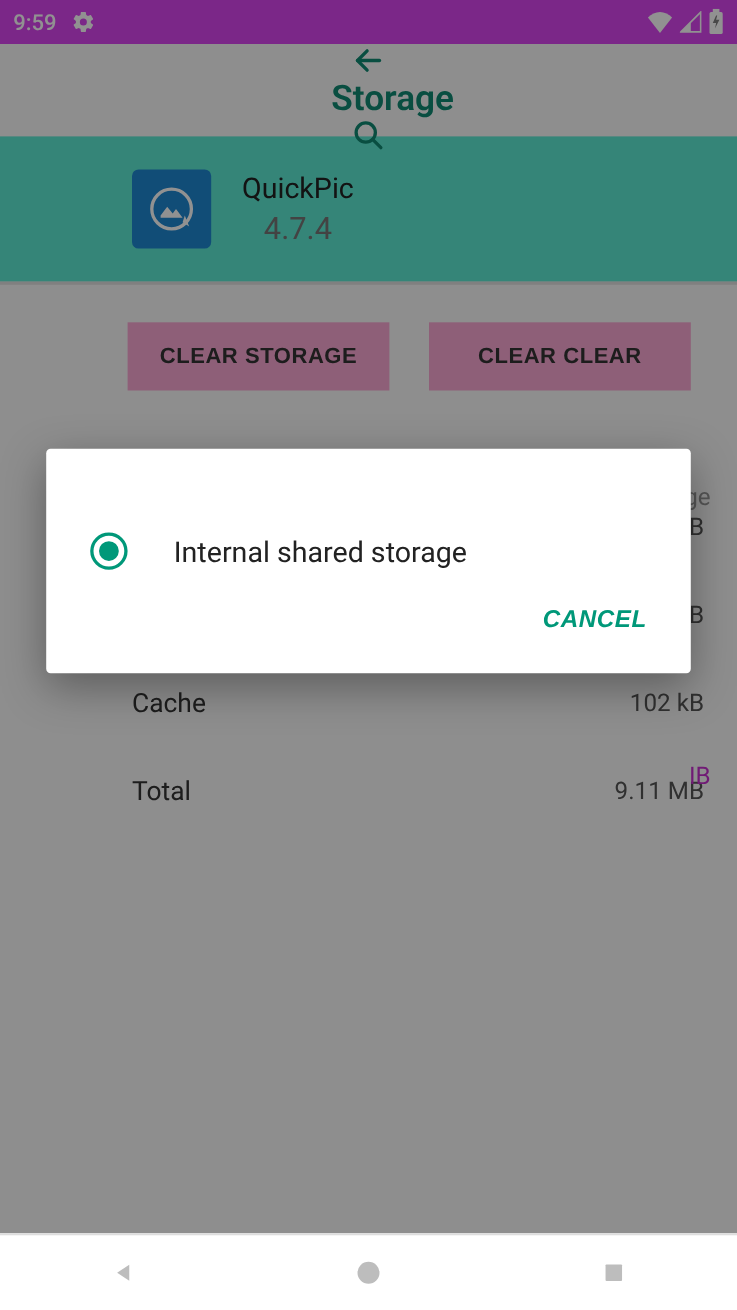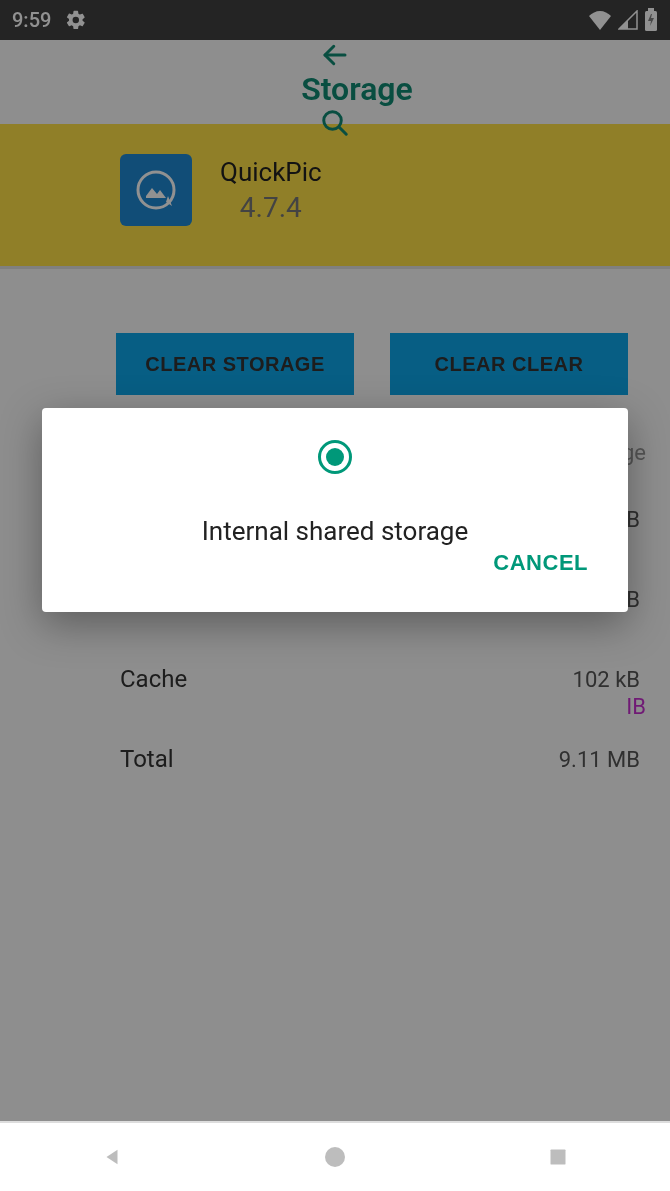--- a/index.html
+++ b/index.html
@@ -1,69 +1,69 @@
 <!DOCTYPE html>
 <html><head>
 <meta charset="utf-8">
 <style>
   * { box-sizing: border-box; margin: 0; padding: 0; }
   html, body { width: 670px; height: 1191px; font-family: Roboto, Arial, sans-serif; background: #fafafa; overflow: hidden; }
   .screen { position: relative; width: 670px; height: 1191px; background: #fafafa; }
 
   
-  .status-bar { height: 40px; background: #404040; display: flex; align-items: center; justify-content: space-between; padding: 0 12px; color: #fff; font-size: 20px; font-weight: 500; }
+  .status-bar { height: 40px; background: #d946ef; display: flex; align-items: center; justify-content: space-between; padding: 0 12px; color: #fff; font-size: 20px; font-weight: 500; }
   .status-left { display: flex; align-items: center; gap: 14px; }
   .status-right { display: flex; align-items: center; gap: 6px; }
   .gear-icon svg, .wifi-icon svg, .cell-icon svg, .batt-icon svg { display:block; }
 
   
   .app-bar { height: 84px; display: flex; align-items: center; padding: 0 20px; background: #fafafa; flex-direction: column; }
   .back-arrow { width: 40px; height: 40px; display:flex; align-items:center; justify-content:center; }
   .app-bar-title { margin-left: 44px; color: #108a72; font-size: 32px; font-weight: 600; }
   .app-bar-spacer { flex: 1; }
   .search-btn { width: 40px; height: 40px; display:flex; align-items:center; justify-content:center; }
 
   
-  .app-info { display:flex; align-items:center; padding: 30px 0 40px 120px; background:#fde047; }
+  .app-info { display:flex; align-items:center; padding: 30px 0 30px 120px; background:#5eead4; }
   .app-icon { width: 72px; height: 72px; border-radius: 6px; background:#1e88d2; display:flex; align-items:center; justify-content:center; }
   .app-text { margin-left: 28px; }
   .app-name { font-size: 26px; color:#222; }
   .app-version { font-size: 28px; color:#777; margin-top:4px;text-align:center; }
 
   
   .divider { height: 3px; background: #e2e2e2; }
 
   
   .btn-row { display:flex; gap: 36px; padding: 34px 42px 22px 120px; background:#fafafa; }
-  .flat-btn { flex:1; height: 62px; background:#0ea5e9; color:#333; font-size:20px; font-weight:600; letter-spacing:0.5px; display:flex; align-items:center; justify-content:center; border:none;margin-top:30px; }
+  .flat-btn { flex:1; height: 62px; background:#f9a8d4; color:#333; font-size:20px; font-weight:600; letter-spacing:0.5px; display:flex; align-items:center; justify-content:center; border:none; }
   .flat-btn:first-child{ margin-left:-4px;}
 
   
   .section-header { padding: 30px 30px 8px 120px; color:#108a72; font-size:20px; font-weight:600; }
   .kv-list { padding: 0 30px 0 120px; }
   .kv-row { display:flex; justify-content:space-between; align-items:center; height: 80px; font-size:24px; color:#333; }
   .kv-row .v { color:#555; font-size:22px; }
 
   
   .nav-bar { position:absolute; left:0; right:0; bottom:0; height:70px; background:#fff; border-top:2px solid #ddd; display:flex; align-items:center; justify-content:space-around; }
   .nav-btn { width:40px; height:40px; display:flex; align-items:center; justify-content:center; }
 
   
   .scrim { position:absolute; inset:0; background: rgba(0,0,0,0.43); }
 
   
   .dialog { position:absolute; left:42px; right:42px; top:408px; background:#fff; border-radius:4px; box-shadow:0 12px 40px rgba(0,0,0,0.35); padding: 32px 0 12px 0; }
   .dialog-title { font-size:30px; font-weight:500; color:#222; padding: 0 40px 18px 40px; }
-  .radio-row { display:flex; align-items:center; height: 78px; padding: 0 40px; gap: 42px; flex-direction: column; }
+  .radio-row { display:flex; align-items:flex-end; height: 78px; padding: 0 40px; gap: 42px; }
   .radio-outer { width:34px; height:34px; border-radius:50%; border:3px solid #888; display:flex; align-items:center; justify-content:center; flex-shrink:0; }
   .radio-outer.checked { border-color:#009879; }
   .radio-inner { width:18px; height:18px; border-radius:50%; background:#009879; }
   .radio-label { font-size:26px; color:#222; }
   .dialog-actions { display:flex; justify-content:flex-end; padding: 22px 34px 14px 0; }
-  .dialog-action { color:#009879; font-size:22px; font-weight:600; letter-spacing:0.5px; background:none; border:none; padding:10px 6px; }
+  .dialog-action { color:#009879; font-size:22px; font-weight:600; letter-spacing:0.5px; background:none; border:none; padding:10px 6px;font-style:italic; }
 
   
   .frag { position:absolute; top:440px; right:24px; font-size:22px; color:#555;margin-left:42px; }
   .frag2 { position:absolute; top:694px; right:24px; font-size:22px; color:#701a75; }
 </style>
 </head>
 <body>
 <div class="screen">
 
   <div class="status-bar">

